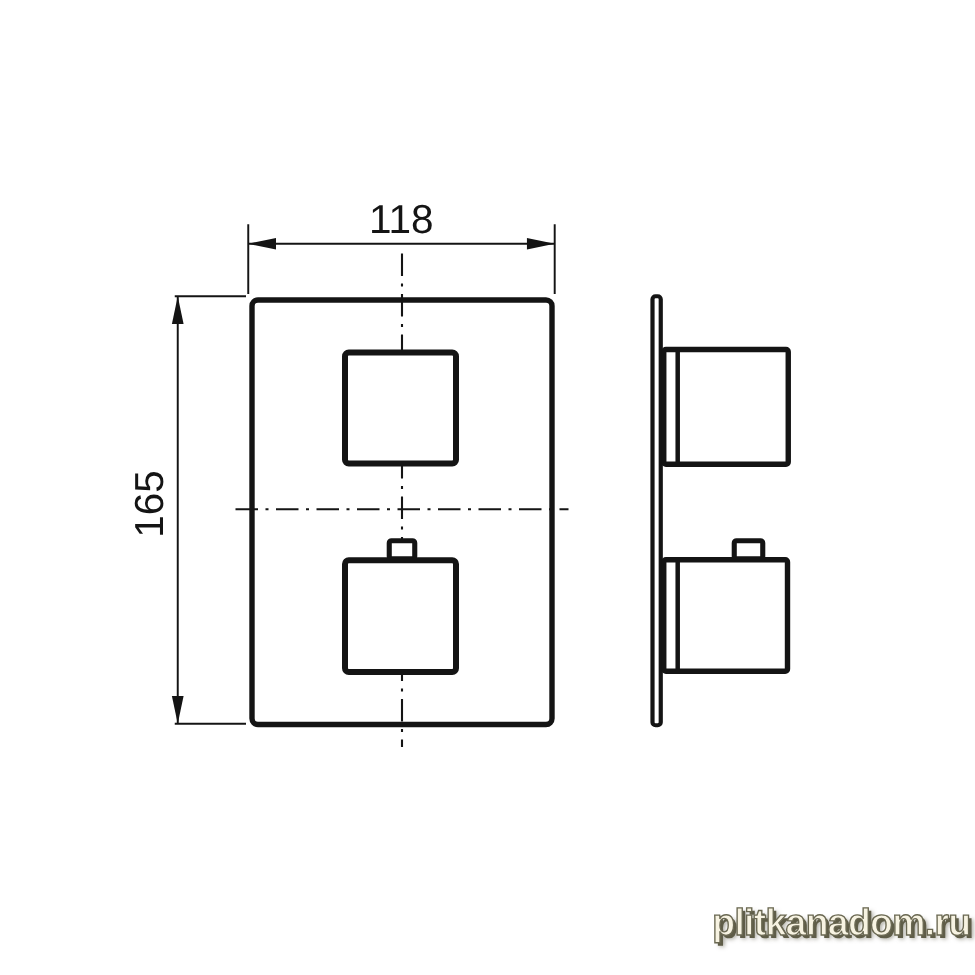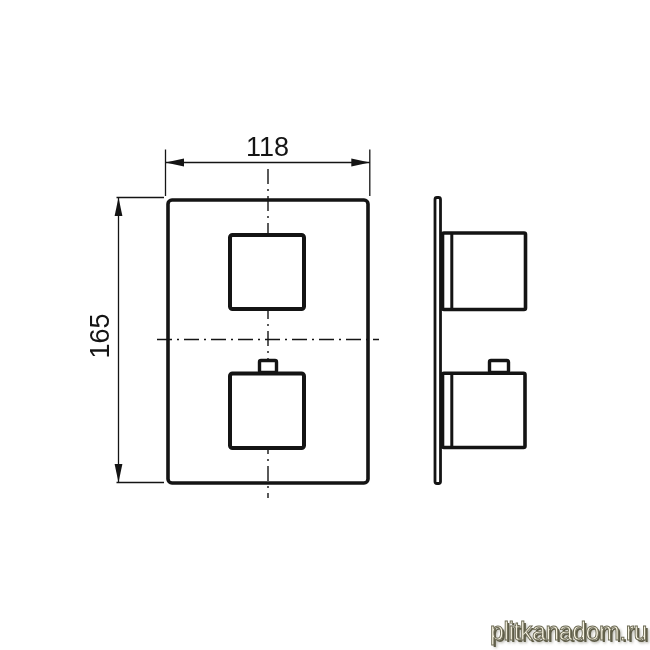--- a/index.html
+++ b/index.html
@@ -16,23 +16,23 @@
   .centerline{stroke:#141414;stroke-width:1.4;fill:none;stroke-dasharray:15 5 2 5;}
   .arrow{fill:#141414;stroke:none;}
   .dim-text{
     font-family:"Liberation Sans", sans-serif;
     font-size:27px;
     fill:#141414;
   }
   .watermark{
     position:absolute;
     right:3px;
-    bottom:4px;
+    bottom:20px;
     font-family:"Liberation Sans", sans-serif;
-    font-weight:normal;
+    font-weight:bold;
     font-size:25px;
     letter-spacing:-0.5px;
     color:#f7f3e2;
     -webkit-text-stroke:0.9px #6a6852;
     text-shadow:
       2px 2px 0 #5f5d48,
       3px 3px 3px rgba(95,93,72,0.55),
       -1px -1px 1px rgba(255,255,255,0.85);
   }
 </style>

